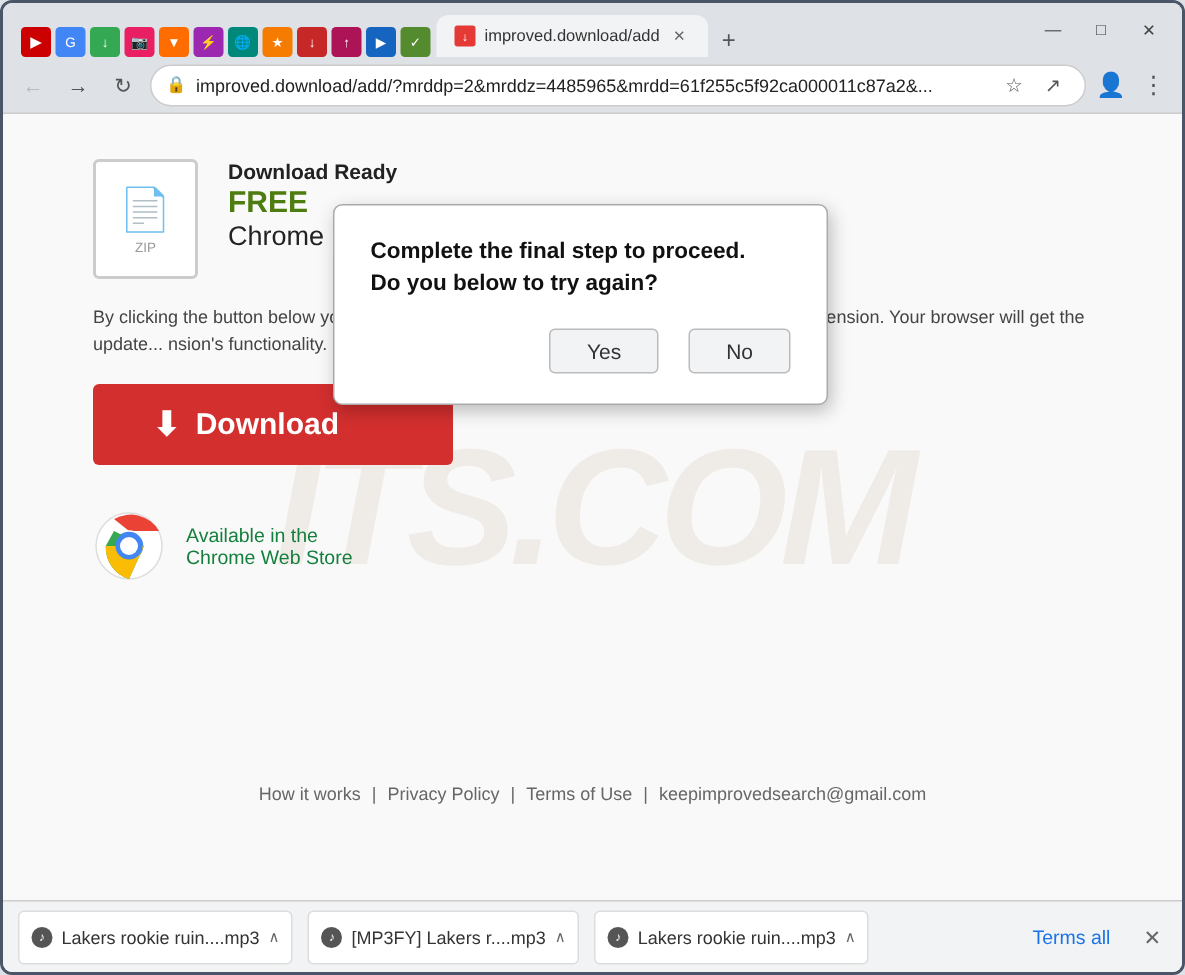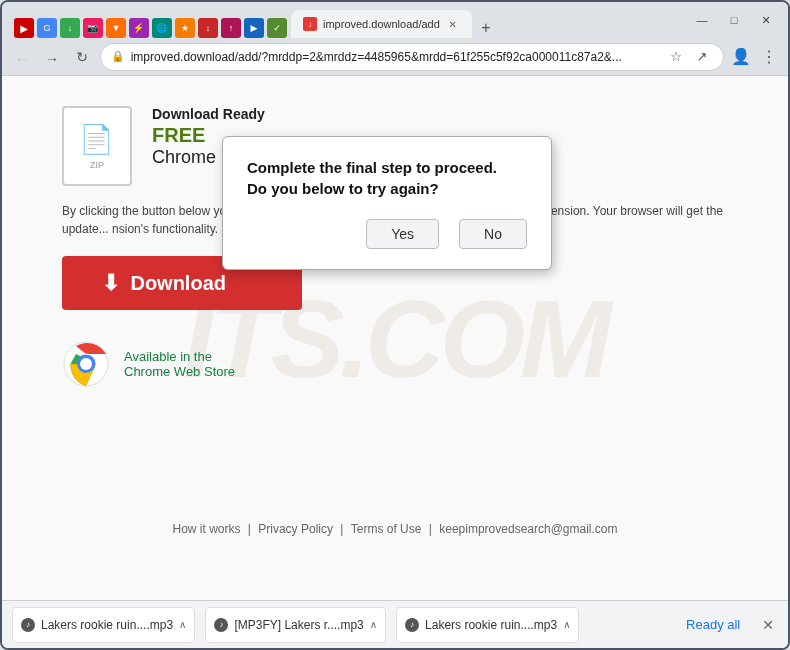--- a/index.html
+++ b/index.html
@@ -556,17 +556,17 @@
     </div>
 
     <div class="download-item">
       <div class="dl-icon" style="background:#555;border-radius:50%;width:14px;height:14px;font-size:8px;color:white;display:flex;align-items:center;justify-content:center;">♪</div>
       <span class="dl-filename">Lakers rookie ruin....mp3</span>
       <span class="dl-chevron">∧</span>
     </div>
 
     <div class="downloads-bar-spacer"></div>
 
-    <button class="show-all-btn">Ready all</button>
+    <button class="show-all-btn">Terms all</button>
     <button class="close-dl-bar">✕</button>
   </div>
 
 </div>
 
 </body></html>

